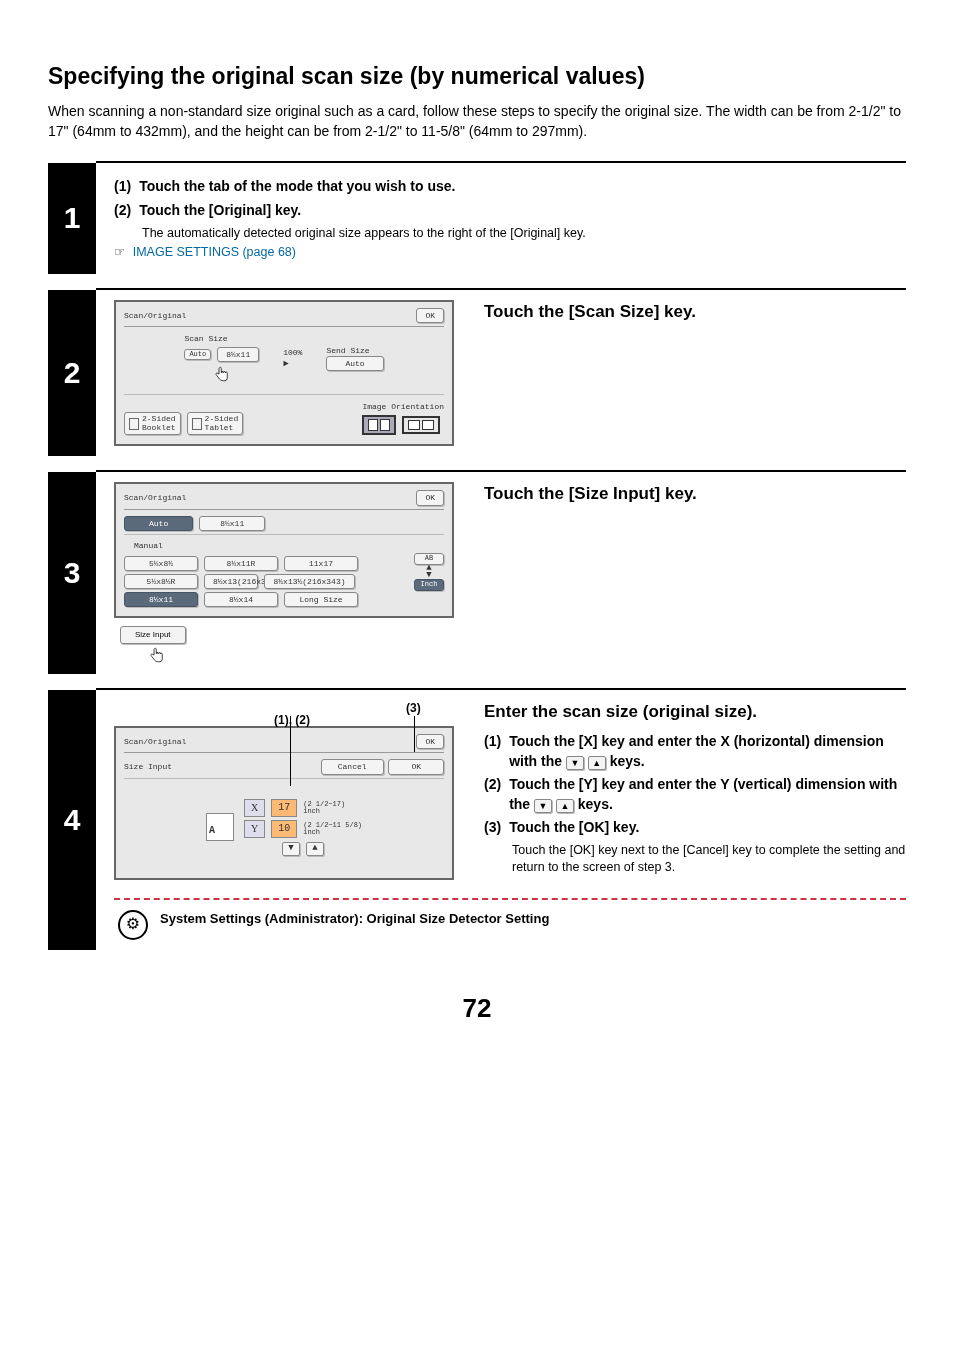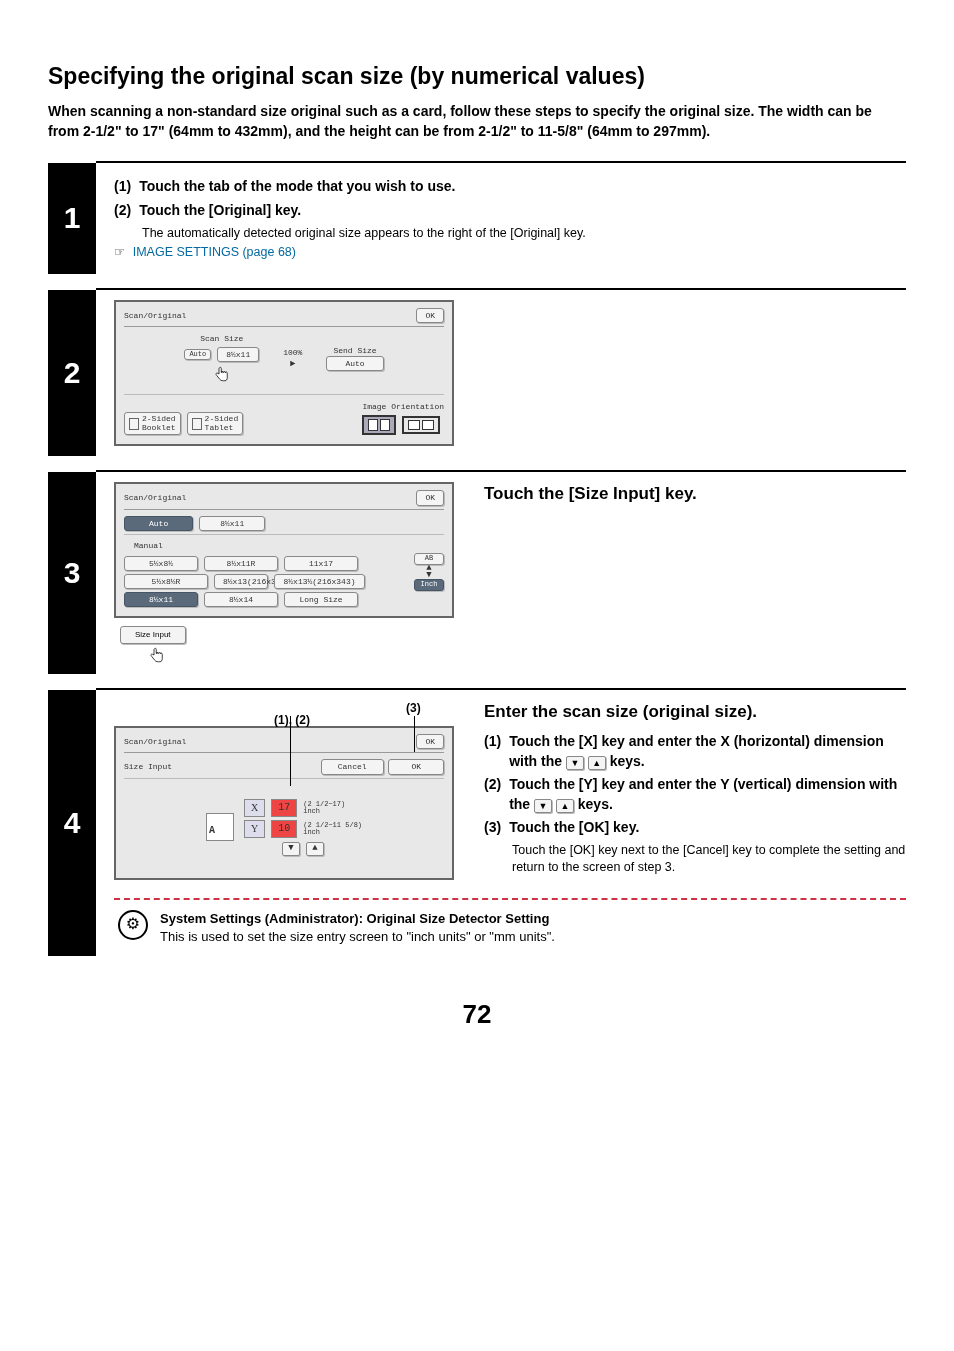--- a/index.html
+++ b/index.html
@@ -6,21 +6,21 @@
   body {
     font-family: Arial, Helvetica, sans-serif;
     background: #fff;
     color: #000;
     padding: 60px 48px 40px 48px;
     width: 954px;
     font-size: 13px;
     line-height: 1.4;
   }
   h1 { font-size: 23px; font-weight: bold; margin-bottom: 10px; }
-  .intro { font-size: 14px; margin-bottom: 20px; font-weight: bold; }
+  .intro { font-size: 14px; margin-bottom: 20px; }
   .step-block { margin-top: 14px; }
   .step-rule { border-top: 2px solid #000; margin-left: 48px; }
   .step-row { display: flex; align-items: stretch; }
   .step-num {
     width: 48px; background: #000; color: #fff;
     display: flex; align-items: center; justify-content: center;
     font-size: 30px; font-weight: bold;
     flex-shrink: 0;
   }
   .step-body { flex: 1; padding: 10px 0 10px 18px; }
@@ -44,21 +44,21 @@
     border-bottom: 1px solid #999; padding-bottom: 3px; margin-bottom: 6px;
   }
   .pbtn {
     border: 1px solid #888; background: #f4f4f4; border-radius: 3px;
     padding: 1px 8px; display: inline-block; font-size: 8px;
     box-shadow: 1px 1px 0 #bbb;
   }
   .pbtn.dark { background: #5a6a7a; color: #fff; border-color: #455565; }
   .pbtn.small { padding: 0 4px; font-size: 7px; }
   .row { display: flex; gap: 6px; align-items: center; margin: 3px 0; }
-  .row.center { justify-content: center; text-align: center; }
+  .row.center { justify-content: center; }
   .label8 { font-size: 8px; }
   .tap-cursor {
     display: inline-block; width: 18px; height: 18px;
     position: relative; vertical-align: middle;
   }
   .tap-cursor svg { width: 18px; height: 18px; }
   .section-gap { height: 8px; }
   .arrow-btn {
     display: inline-flex; align-items: center; justify-content: center;
     width: 18px; height: 14px; border: 1px solid #888; background: #f4f4f4;
@@ -73,21 +73,21 @@
   }
   .admin-title { font-weight: bold; font-size: 13px; }
   .admin-desc { font-size: 13px; }
   .page-num { text-align: center; font-size: 26px; font-weight: bold; margin-top: 40px; }
   .anno { position: relative; }
   .anno-label { position: absolute; font-family: Arial; font-weight: bold; font-size: 12px; color: #000; }
   .anno-line { position: absolute; border-left: 1px solid #000; }
   .orient-box { border: 2px solid #333; padding: 2px 4px; display: inline-flex; gap: 2px; }
   .orient-box.active { background: #aab; }
   .mini-page { width: 10px; height: 12px; border: 1px solid #333; background: #fff; display: inline-block; }
-  .numbox { border: 1px solid #888; background: #ef4444; padding: 1px 6px; font-size: 10px; }
+  .numbox { border: 1px solid #888; background: #fdba74; padding: 1px 6px; font-size: 10px; }
   .xy-btn { border:1px solid #888; background:#dde; padding:1px 6px; font-size:10px; font-family:serif; }
   .schematic { display:inline-block; width:28px; height:28px; border:1px solid #888; background:#fff; position:relative; margin-right:4px;}
   .schematic .a { position:absolute; bottom:2px; left:2px; font-size:10px; font-weight:bold; }
 </style>
 </head>
 <body>
 
 <h1>Specifying the original scan size (by numerical values)</h1>
 <p class="intro">When scanning a non-standard size original such as a card, follow these steps to specify the original size. The width can be from 2-1/2" to 17" (64mm to 432mm), and the height can be from 2-1/2" to 11-5/8" (64mm to 297mm).</p>
 
@@ -165,20 +165,23 @@
                   </span>
                 <span class="orient-box">
                     <span class="mini-page" style="width:12px;height:10px;"></span>
                     <span class="mini-page" style="width:12px;height:10px;"></span>
                   </span>
               </div>
             </div>
           </div>
         </div>
       </div>
+      <div class="text-col">
+        <h3>Touch the [Scan Size] key.</h3>
+      </div>
     </div>
   </div>
 </div>
 
 <div class="step-block">
   <div class="step-rule"></div>
   <div class="step-row">
     <div class="step-num">3</div>
     <div class="step-body step-flex">
       <div class="panel-col">
@@ -194,21 +197,21 @@
           <div style="border-top:1px solid #bbb; margin-top:3px; padding-top:3px;">
             <div class="label8" style="margin:2px 0 2px 10px;">Manual</div>
             <div style="display:flex; gap:17px;">
               <div style="flex:1;">
                 <div class="row">
                     <span class="pbtn" style="width:74px;text-align:center;">5½x8½</span>
                     <span class="pbtn" style="width:74px;text-align:center;">8½x11R</span>
                     <span class="pbtn" style="width:74px;text-align:center;">11x17</span>
                   </div>
                 <div class="row">
-                    <span class="pbtn" style="width:84px;text-align:center;">5½x8½R</span>
+                    <span class="pbtn" style="width:74px;text-align:center;">5½x8½R</span>
                     <span class="pbtn" style="width:54px;text-align:center;">8½x13(216x330)</span>
                     <span class="pbtn" style="width:91px;text-align:center;">8½x13½(216x343)</span>
                   </div>
                 <div class="row">
                     <span class="pbtn dark" style="width:74px;text-align:center;">8½x11</span>
                     <span class="pbtn" style="width:74px;text-align:center;">8½x14</span>
                     <span class="pbtn" style="width:74px;text-align:center;">Long Size</span>
                   </div>
               </div>
               <div style="display:flex; flex-direction:column; align-items:center; gap:0;">
@@ -315,20 +318,19 @@
           <span>Touch the [OK] key.</span>
         </div>
         <div class="subdesc">Touch the [OK] key next to the [Cancel] key to complete the setting and return to the screen of step 3.</div>
       </div>
       </div>
       <div class="dashed-sep"></div>
       <div class="admin-row">
         <span class="gear-icon">⚙</span>
         <div>
           <div class="admin-title">System Settings (Administrator): Original Size Detector Setting</div>
-          <div class="admin-desc">This is used to set the size entry screen to "inch units" or "mm units".</div>
         </div>
       </div>
     </div>
   </div>
 </div>
 
 <div class="page-num">72</div>
 
 </body></html>

